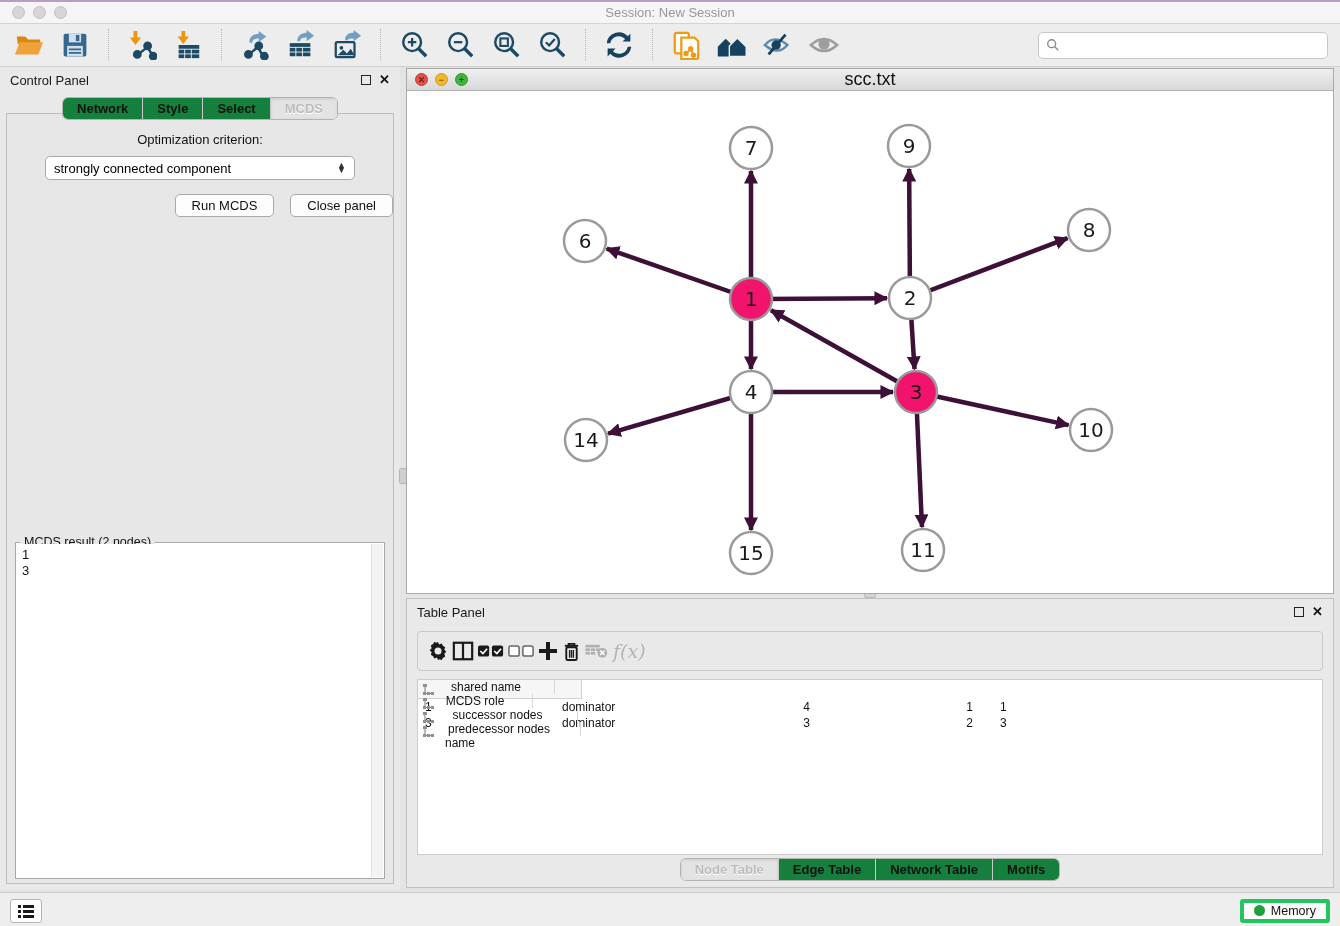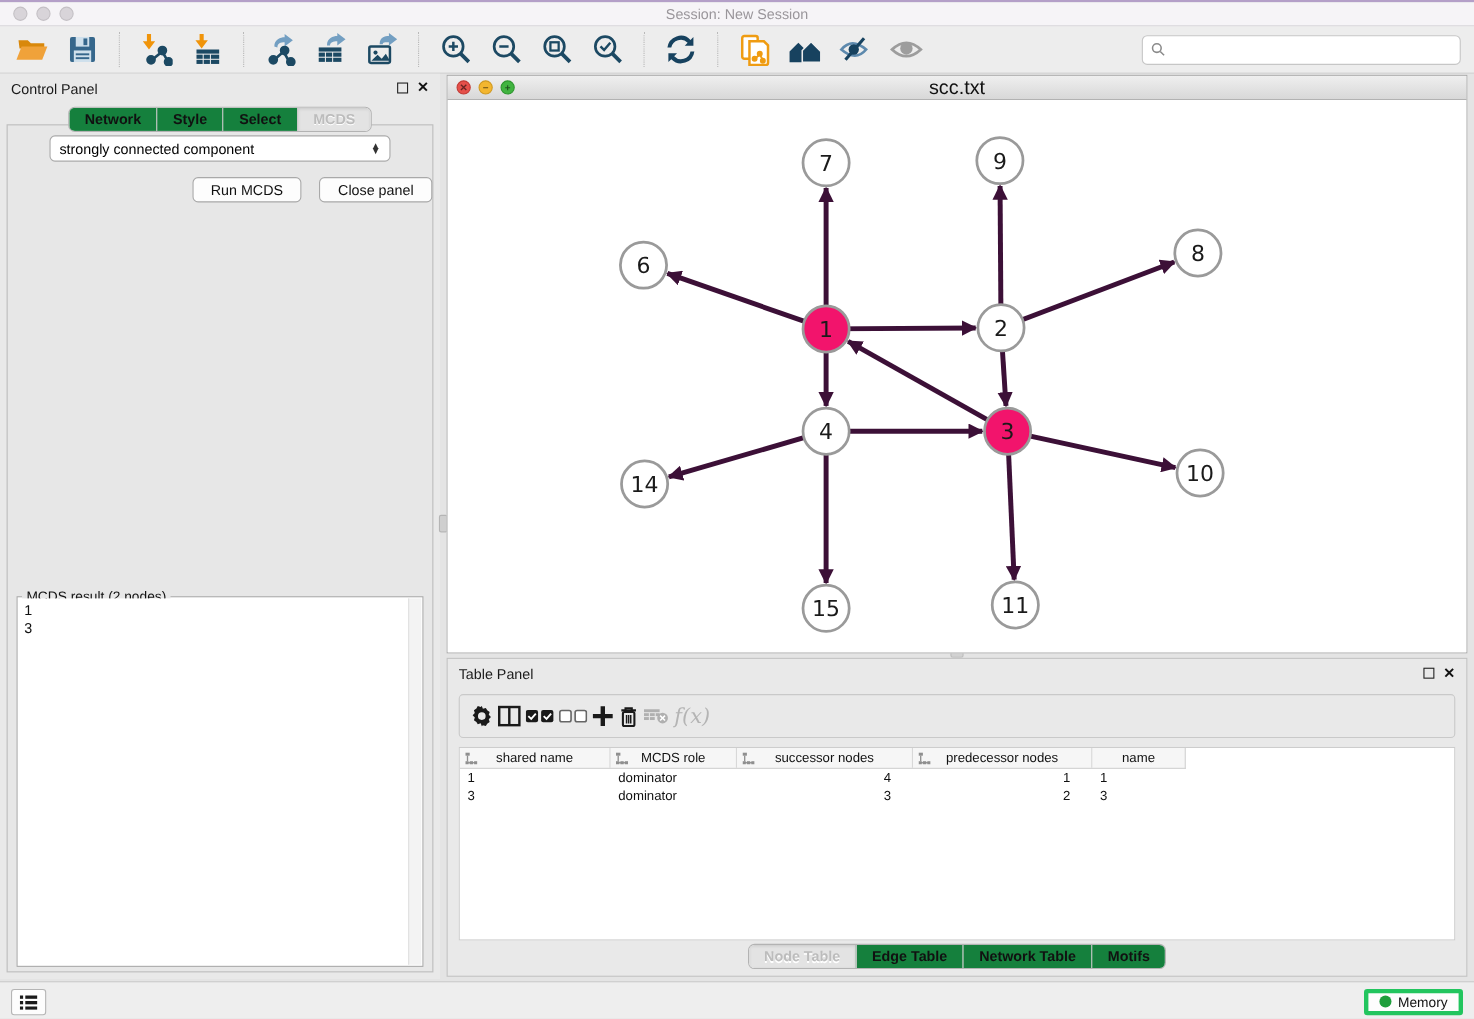--- a/index.html
+++ b/index.html
@@ -82,21 +82,21 @@
   
   .table-panel { position:absolute; left:406px; top:596px; width:928px; height:290px; background:#e9e9e9;
                  border:1px solid #c2c2c2; }
   .tp-toolbar { margin:6px 10px 0; height:40px; background:#e9e9e9; border:1px solid #c9c9c9; border-radius:4px;
                 display:flex; align-items:center; padding:0 10px; gap:4px; }
   .tp-icon { display:flex; align-items:center; justify-content:center; }
   .fx-label { font-family:"DejaVu Serif",serif; font-style:italic; font-size:19px; color:#b4b4b4; }
 
   .tp-table { margin:8px 10px 0; background:#fff; border:1px solid #cdcdcd; height:176px; position:relative; overflow:hidden; }
   .tp-thead { display:flex; background:#f6f6f6; border-bottom:1px solid #d2d2d2; height:19px; width:fit-content;
-              border-right:1px solid #d2d2d2; }
+              border-right:1px solid #d2d2d2;flex-direction:column; }
   .th { position:relative; display:flex; align-items:center; justify-content:center; font-size:12px; color:#111;
         border-right:1px solid #d8d8d8; height:100%; }
   .th:last-child { border-right:none; }
   .th .tree-ic { position:absolute; left:5px; top:4px; }
   .tr { display:flex; height:16px; align-items:center; font-size:12px; color:#111; }
   .td { overflow:hidden; white-space:nowrap; }
   .td.l { text-align:left; padding-left:7px; }
   .td.r { text-align:right; padding-right:20px; }
 
   .tp-tabs-row { position:absolute; left:0; right:0; bottom:6px; display:flex; justify-content:center; }
@@ -284,20 +284,21 @@
   </div>
   <div class="tabstrip">
     <div class="tabgroup" id="ctrl-tabs">
         <div class="tab">Network</div>
         <div class="tab">Style</div>
         <div class="tab">Select</div>
         <div class="tab active">MCDS</div>
       </div>
   </div>
   <div class="cp-body">
+    <div class="opt-label">Optimization criterion:</div>
     <div class="select">
       <span>strongly connected component</span>
       <span class="chevrons">
           <span>▲</span>
           <span>▼</span>
         </span>
     </div>
     <div class="btn-row">
       <button class="btn">Run MCDS</button>
       <button class="btn">Close panel</button>

